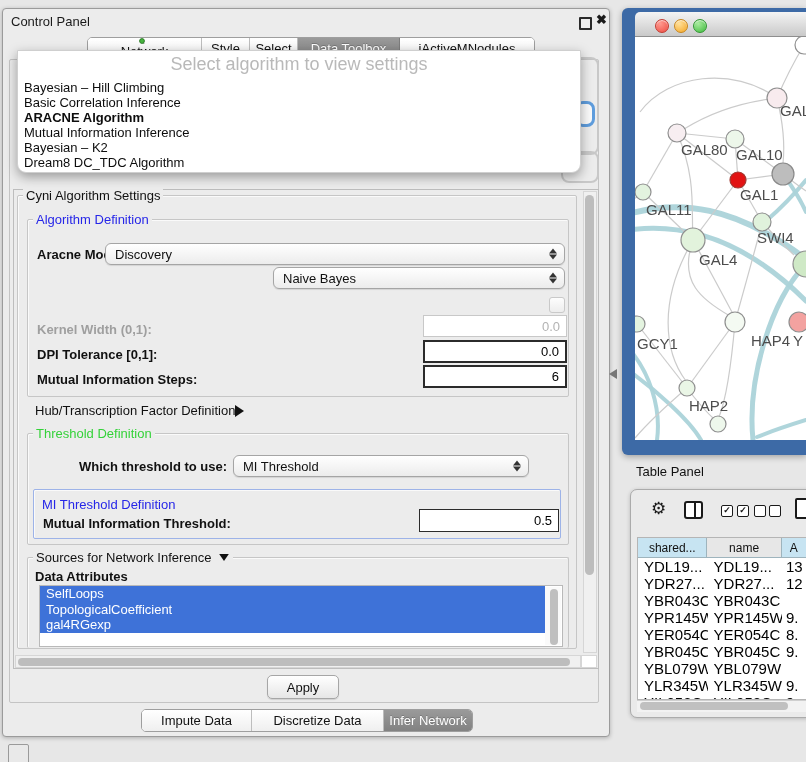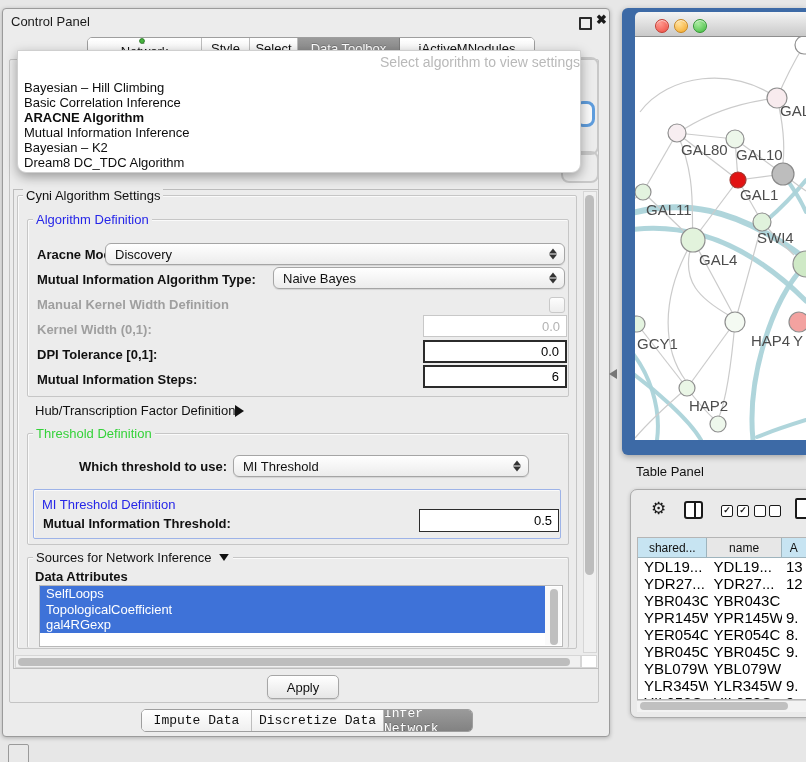--- a/index.html
+++ b/index.html
@@ -11,31 +11,31 @@
     border:1px solid #9b9b9b;border-radius:4px;box-shadow:0 1px 4px rgba(0,0,0,.25);}
   #cp-title{left:8px;top:5px;font-size:13px;color:#1a1a1a;}
   #cp-float{left:576px;top:8px;width:9px;height:9px;border:2px solid #2a2a2a;border-radius:1px;background:transparent;}
   #cp-close{left:593px;top:3px;font-size:13px;font-weight:bold;color:#1a1a1a;}
   .seg{display:flex;border:1px solid #9e9e9e;border-radius:5px;overflow:hidden;background:#fff;}
   .seg-item{display:flex;align-items:center;justify-content:center;font-size:13px;color:#111;
     background:linear-gradient(#ffffff,#efefef);border-right:1px solid #bdbdbd;box-sizing:border-box;height:100%;flex-direction:column;}
   .seg-item:last-child{border-right:none;}
   .seg-item.sel{background:linear-gradient(#9a9a9a,#828282);color:#fff;border-right-color:#7c7c7c;text-shadow:0 -1px 0 rgba(0,0,0,.2);}
   #tabbar{left:84px;top:28px;width:446px;height:21px;}
-  #bottom-tabbar{left:138px;top:700px;width:330px;height:21px;font-family:Liberation Mono, monospace;}
+  #bottom-tabbar{left:138px;top:700px;width:330px;height:21px;}
   #content-panel{left:6px;top:50px;width:588px;height:642px;background:#ececec;border:1px solid #c4c4c4;border-radius:2px;}
   
   .frag{border:2px solid #c8c8c8;border-radius:8px;background:transparent;}
   #frag1{left:558px;top:48px;width:34px;height:94px;}
   #frag2{left:558px;top:142px;width:34px;height:28px;}
   #help-btn{left:572px;top:92px;width:14px;height:20px;border:3px solid #5f9ddd;border-radius:8px;background:#fafafa;}
   
   #algo-popup{left:14px;top:41px;width:562px;height:121px;background:#fff;border:1px solid #cfcfcf;
     border-radius:0 0 9px 9px;box-shadow:0 4px 12px rgba(0,0,0,.35);}
-  #dd-prompt{left:0;top:3px;width:100%;text-align:right;font-size:14px;color:#b9b9b9;}
+  #dd-prompt{left:0;top:3px;width:100%;text-align:center;font-size:18px;color:#b9b9b9;}
   #dd-list{left:0;top:29px;width:100%;}
   .dd-item{height:15px;line-height:15px;padding-left:6px;font-size:13px;color:#0d0d0d;white-space:nowrap;}
   .dd-item.hl{font-weight:bold;}
   
   #scrollpane{left:10px;top:180px;width:586px;height:480px;background:#ececec;border:1px solid #bdbdbd;box-sizing:border-box;}
   .grp{border:1px solid #c6c6c6;border-radius:2px;box-shadow:inset 1px 1px 0 rgba(255,255,255,.75);}
   .glbl{font-size:13px;background:#ececec;padding:0 3px;white-space:nowrap;color:#111;}
   .glbl.blue{color:#2626e8;}
   .glbl.green{color:#35d23a;}
   .lbl{font-size:13px;font-weight:bold;color:#111;white-space:nowrap;}
@@ -141,30 +141,28 @@
 
     <div class="abs lbl" style="left:34px;top:238px;">Aracne Mode:</div>
     <div class="abs combo" style="left:102px;top:234px;width:460px;height:22px;">
       <span>Discovery</span>
       <span class="spin">
           <i class="up"></i>
           <i class="dn"></i>
         </span>
     </div>
 
-    <div class="abs lbl" style="left:34px;top:263px;">Mutual Information Algorithm Type:</div>
     <div class="abs combo" style="left:270px;top:258px;width:292px;height:22px;">
       <span>Naive Bayes</span>
       <span class="spin">
           <i class="up"></i>
           <i class="dn"></i>
         </span>
     </div>
 
-    <div class="abs lbl dis" style="left:34px;top:288px;">Manual Kernel Width Definition</div>
     <div id="mk-checkbox" class="abs" style="left:546px;top:288px;"></div>
 
     <div class="abs lbl dis" style="left:34px;top:313px;">Kernel Width (0,1):</div>
     <div class="abs inp dis" style="left:420px;top:306px;width:144px;height:22px;">
       <span>0.0</span>
     </div>
 
     <div class="abs lbl" style="left:34px;top:338px;">DPI Tolerance [0,1]:</div>
     <div class="abs inp en" style="left:420px;top:331px;width:144px;height:23px;">
       <span>0.0</span>

